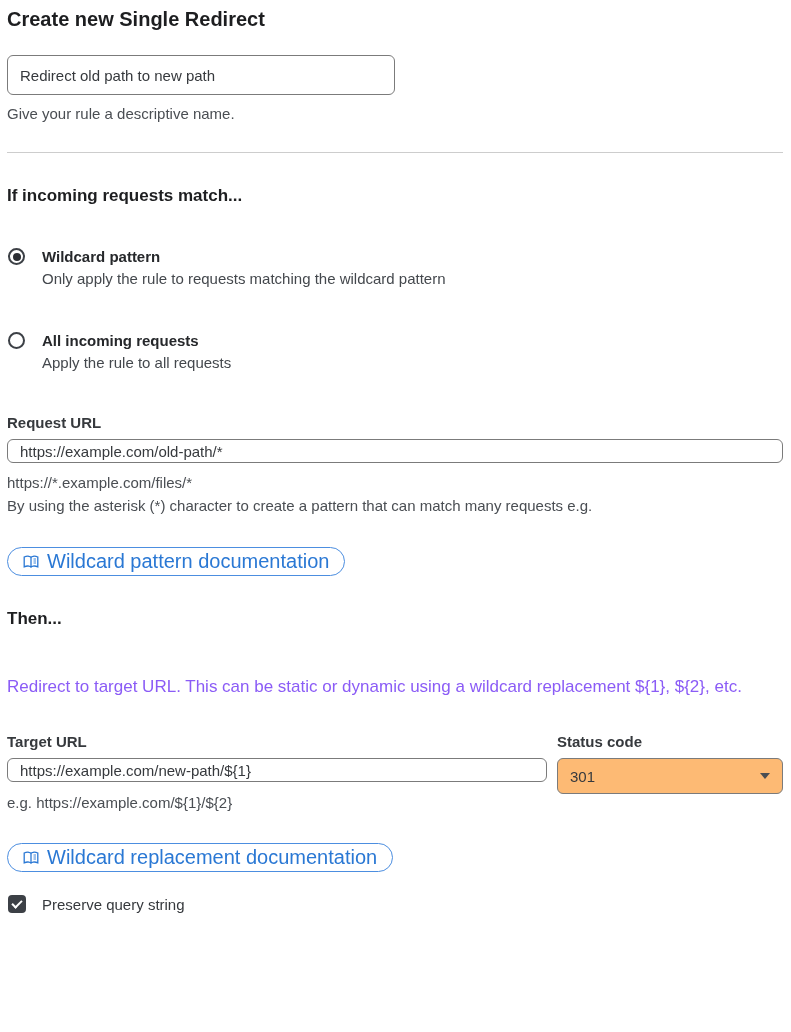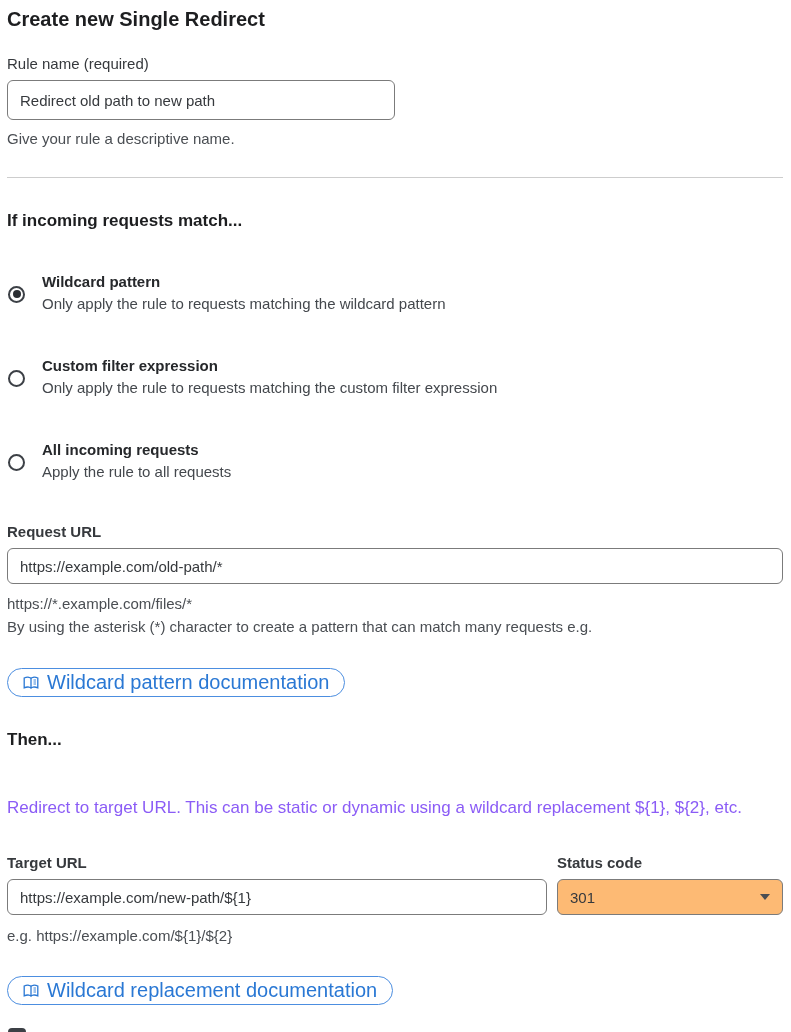--- a/index.html
+++ b/index.html
@@ -16,30 +16,30 @@
   .field-label { font-size:15px; color:#36393d; margin-bottom:8px; display:block; }
   .field-label.bold { font-weight:700; }
 
   .text-input {
     width:100%; height:40px;
     border:1px solid #7b7b7b; border-radius:6px;
     font-family:Liberation Sans, sans-serif;
     font-size:15px; color:#36393d; padding:0 12px;
     background:#fff; outline:none;
   }
-  .text-input.slim { height:36px; }
+  .text-input.slim { height:24px; }
 
   .help-text { font-size:15px; color:#4a4e53; margin-top:7px; line-height:23px; }
 
   hr.divider { border:none; border-top:1px solid #cdcdcd; margin:27px 0 0 0; }
 
   .section-heading { font-size:17px; font-weight:700; color:#1d1e20; margin-top:33px; }
 
   .radio-group { margin-top:40px; }
-  .radio-option { display:flex; align-items:center; margin-bottom:40px; cursor:pointer; }
+  .radio-option { display:flex; align-items:flex-start; margin-bottom:40px; cursor:pointer; }
   .radio-circle {
     width:17px; height:17px; flex:0 0 17px;
     border:2px solid #3c4046; border-radius:50%;
     margin:2px 0 0 1px; position:relative; background:#fff;
   }
   .radio-circle.checked::after {
     content:""; position:absolute; left:2.5px; top:2.5px; width:8px; height:8px;
     background:#2b2e33; border-radius:50%;
   }
   .radio-texts { margin-left:17px; }
@@ -90,42 +90,34 @@
   .checkbox-label { font-size:15px; color:#36393d; margin-left:16px; }
 </style>
 </head>
 <body>
 
 
 
 <h1 class="page-title">Create new Single Redirect</h1>
 
 <div>
-  <label class="field-label">Rule name (required)</label>
   <input class="text-input" style="width: 388px;" type="text" value="Redirect old path to new path">
   <div class="help-text">Give your rule a descriptive name.</div>
 </div>
 
 <hr class="divider">
 
 <h2 class="section-heading">If incoming requests match...</h2>
 
 <div class="radio-group">
   <div class="radio-option">
     <span class="radio-circle checked"></span>
     <span class="radio-texts">
       <div class="radio-label">Wildcard pattern</div>
       <div class="radio-desc">Only apply the rule to requests matching the wildcard pattern</div>
-    </span>
-  </div>
-  <div class="radio-option">
-    <span class="radio-circle"></span>
-    <span class="radio-texts">
-      <div class="radio-label">Custom filter expression</div>
-      <div class="radio-desc">Only apply the rule to requests matching the custom filter expression</div>
     </span>
   </div>
   <div class="radio-option">
     <span class="radio-circle"></span>
     <span class="radio-texts">
       <div class="radio-label">All incoming requests</div>
       <div class="radio-desc">Apply the rule to all requests</div>
     </span>
   </div>
 </div>

